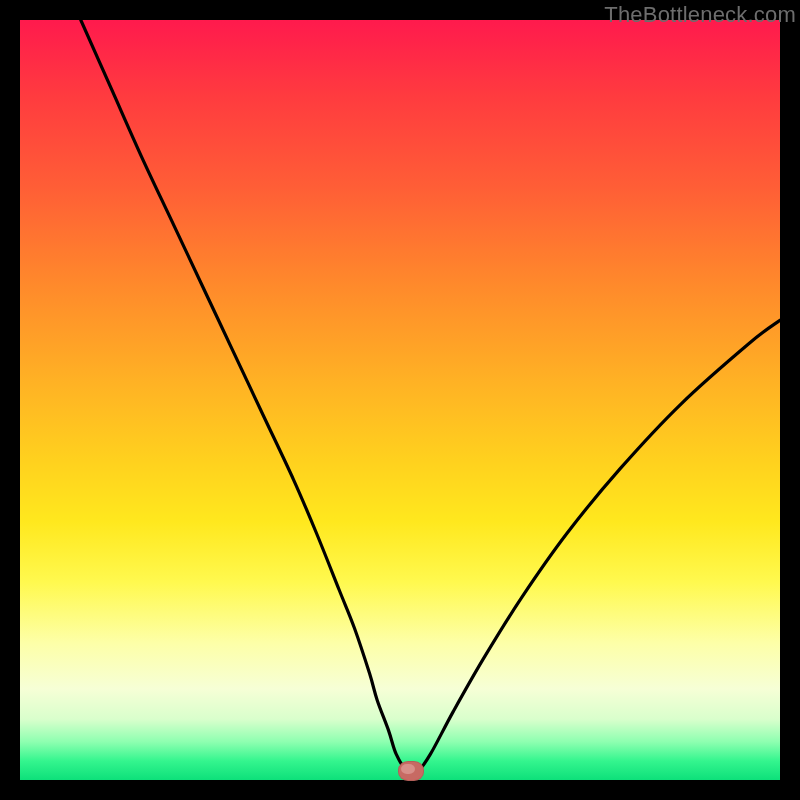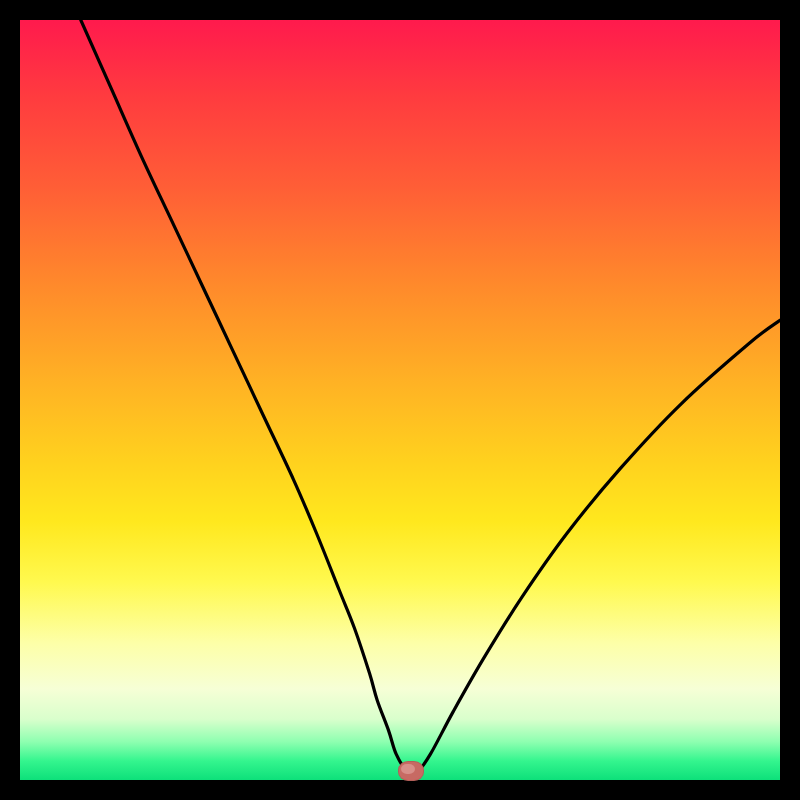--- a/index.html
+++ b/index.html
@@ -82,13 +82,14 @@
   <div class="plot-area"></div>
 
   <svg class="curve" viewBox="0 0 760 760" preserveAspectRatio="none">
     <path id="curve-path" d="M 60.80 0.00 C 65.87 11.40 81.07 45.60 91.20 68.40 C 101.33 91.20 111.47 114.63 121.60 136.80 C 131.73 158.97 141.87 179.87 152.00 201.40 C 162.13 222.93 172.27 244.47 182.40 266.00 C 192.53 287.53 202.67 309.07 212.80 330.60 C 222.93 352.13 233.07 373.67 243.20 395.20 C 253.33 416.73 264.73 440.17 273.60 459.80 C 282.47 479.43 288.80 494.63 296.40 513.00 C 304.00 531.37 312.87 554.17 319.20 570.00 C 325.53 585.83 329.33 594.07 334.40 608.00 C 339.47 621.93 345.80 641.57 349.60 653.60 C 353.40 665.63 354.03 670.70 357.20 680.20 C 360.37 689.70 365.43 701.61 368.60 710.60 C 371.77 719.59 373.03 727.32 376.20 734.16 C 379.37 741.00 384.05 748.73 387.60 751.64 C 391.15 754.55 393.68 754.55 397.48 751.64 C 401.28 748.73 404.45 744.17 410.40 734.16 C 416.35 724.15 424.33 707.56 433.20 691.60 C 442.07 675.64 452.20 657.40 463.60 638.40 C 475.00 619.40 487.67 598.50 501.60 577.60 C 515.53 556.70 530.73 534.53 547.20 513.00 C 563.67 491.47 581.40 469.93 600.40 448.40 C 619.40 426.87 639.67 404.70 661.20 383.80 C 682.73 362.90 713.13 336.93 729.60 323.00 C 746.07 309.07 754.93 304.00 760.00 300.20 " stroke="#000000" stroke-width="3.2" fill="none" stroke-linecap="round" stroke-linejoin="round"></path>
   </svg>
 
   <div id="marker" class="marker-outer" style="left: 398.4px; top: 760.88px; background: rgb(199, 106, 99);">
     <div class="marker-inner" style="left: 3px; top: 3px; background: rgb(216, 143, 137);"></div>
   </div>
 
+  <div class="watermark">TheBottleneck.com</div>
 </div>
 
 </body></html>

